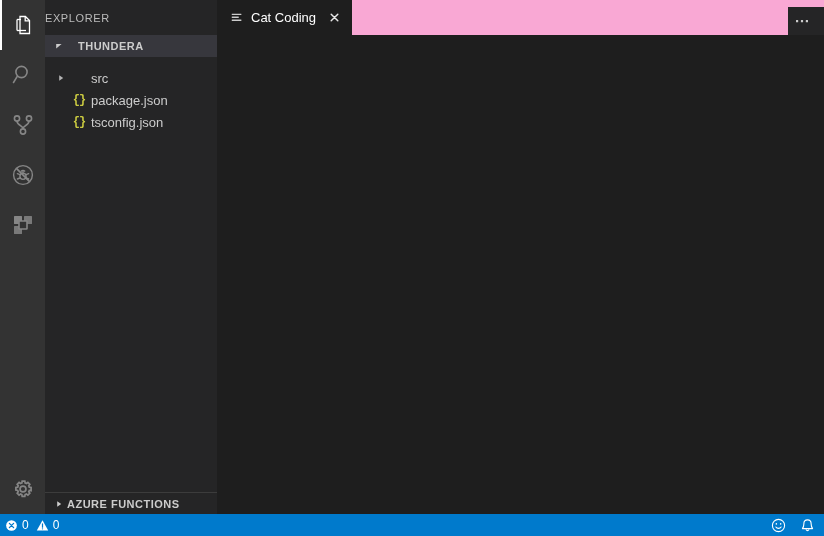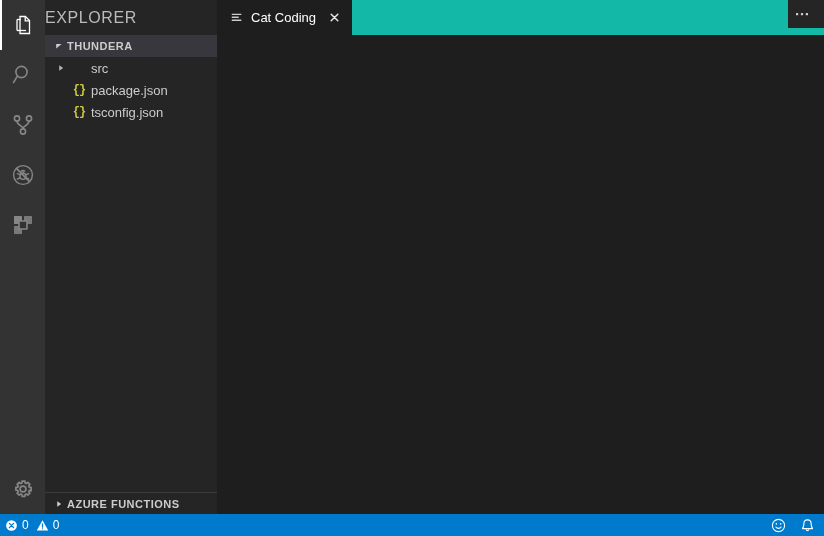--- a/index.html
+++ b/index.html
@@ -78,21 +78,21 @@
     display: flex;
     flex-direction: column;
     box-sizing: border-box;
     position: relative;
   }
   .sidebar-title {
     height: 35px;
     min-height: 35px;
     display: flex;
     align-items: center;
-    font-size: 16px;
+    font-size: 11px;
     letter-spacing: 0.6px;
     color: #bbbbbb;
     text-transform: uppercase;
     box-sizing: border-box;
   }
   .explorer-body {
     flex: 1;
     display: flex;
     flex-direction: column;
     overflow: hidden;
@@ -109,33 +109,34 @@
     display: flex;
     align-items: center;
     padding-left: 8px;
     font-size: 11px;
     font-weight: bold;
     letter-spacing: 0.5px;
     color: #cccccc;
     background: #37373d;
     box-sizing: border-box;
     cursor: pointer;
+    gap: 11px;
   }
   .folders-header .twisty {
     width: 12px;
     display: inline-flex;
     align-items: center;
     justify-content: center;
     color: #cccccc;
     margin-right: 2px;
   }
   .tree {
     flex: 1;
     overflow: hidden;
-    padding-top: 0px;
+    padding-top: 10px;
   }
   .tree-row {
     height: 22px;
     display: flex;
     align-items: center;
     font-size: 13px;
     color: #cccccc;
     cursor: pointer;
     box-sizing: border-box;
     white-space: nowrap;
@@ -194,24 +195,24 @@
     flex: 1;
     height: 514px;
     display: flex;
     flex-direction: column;
     background: #1e1e1e;
     overflow: hidden;
   }
   .tabsbar {
     height: 35px;
     min-height: 35px;
-    background: #14b8a6;
+    background: #f9a8d4;
     display: flex;
     flex-direction: row;
-    align-items: flex-start;
+    align-items: flex-end;
     position: relative;
   }
   .tabs {
     display: flex;
     flex-direction: row;
     flex: 1;
     overflow: hidden;
   }
   .tab {
     display: flex;

